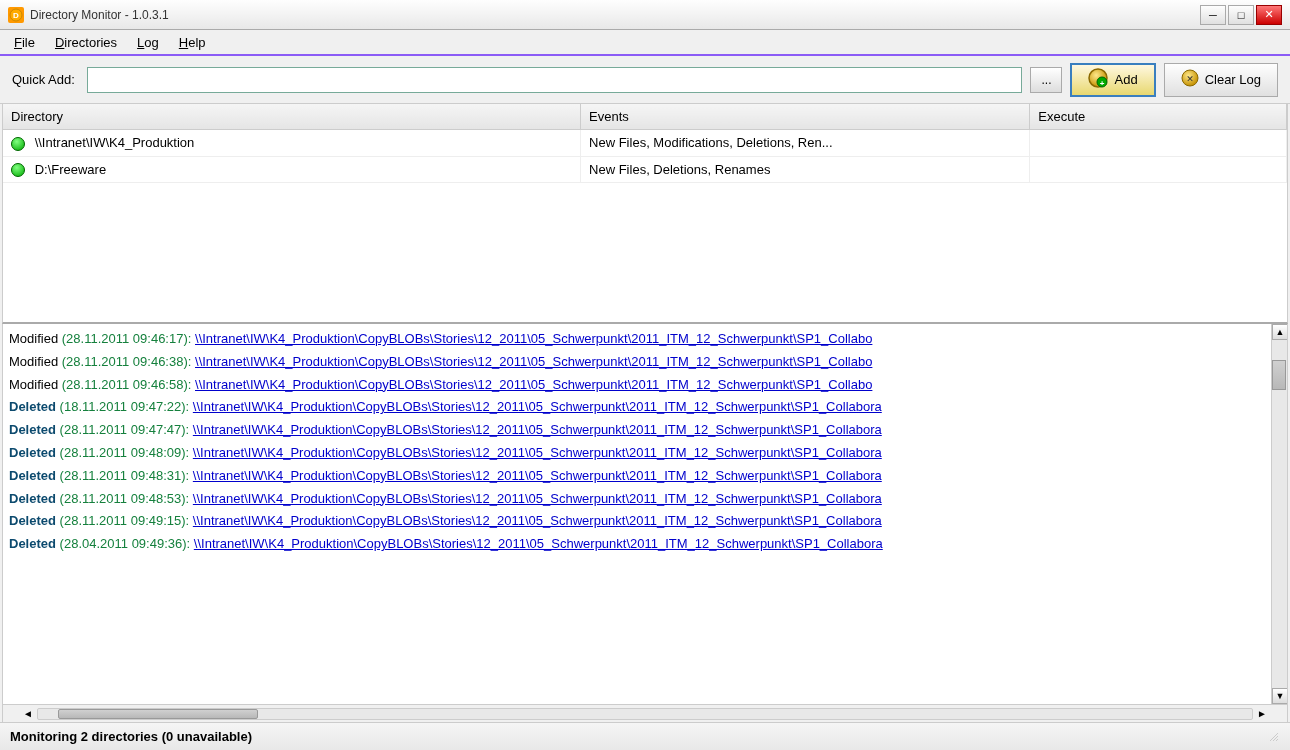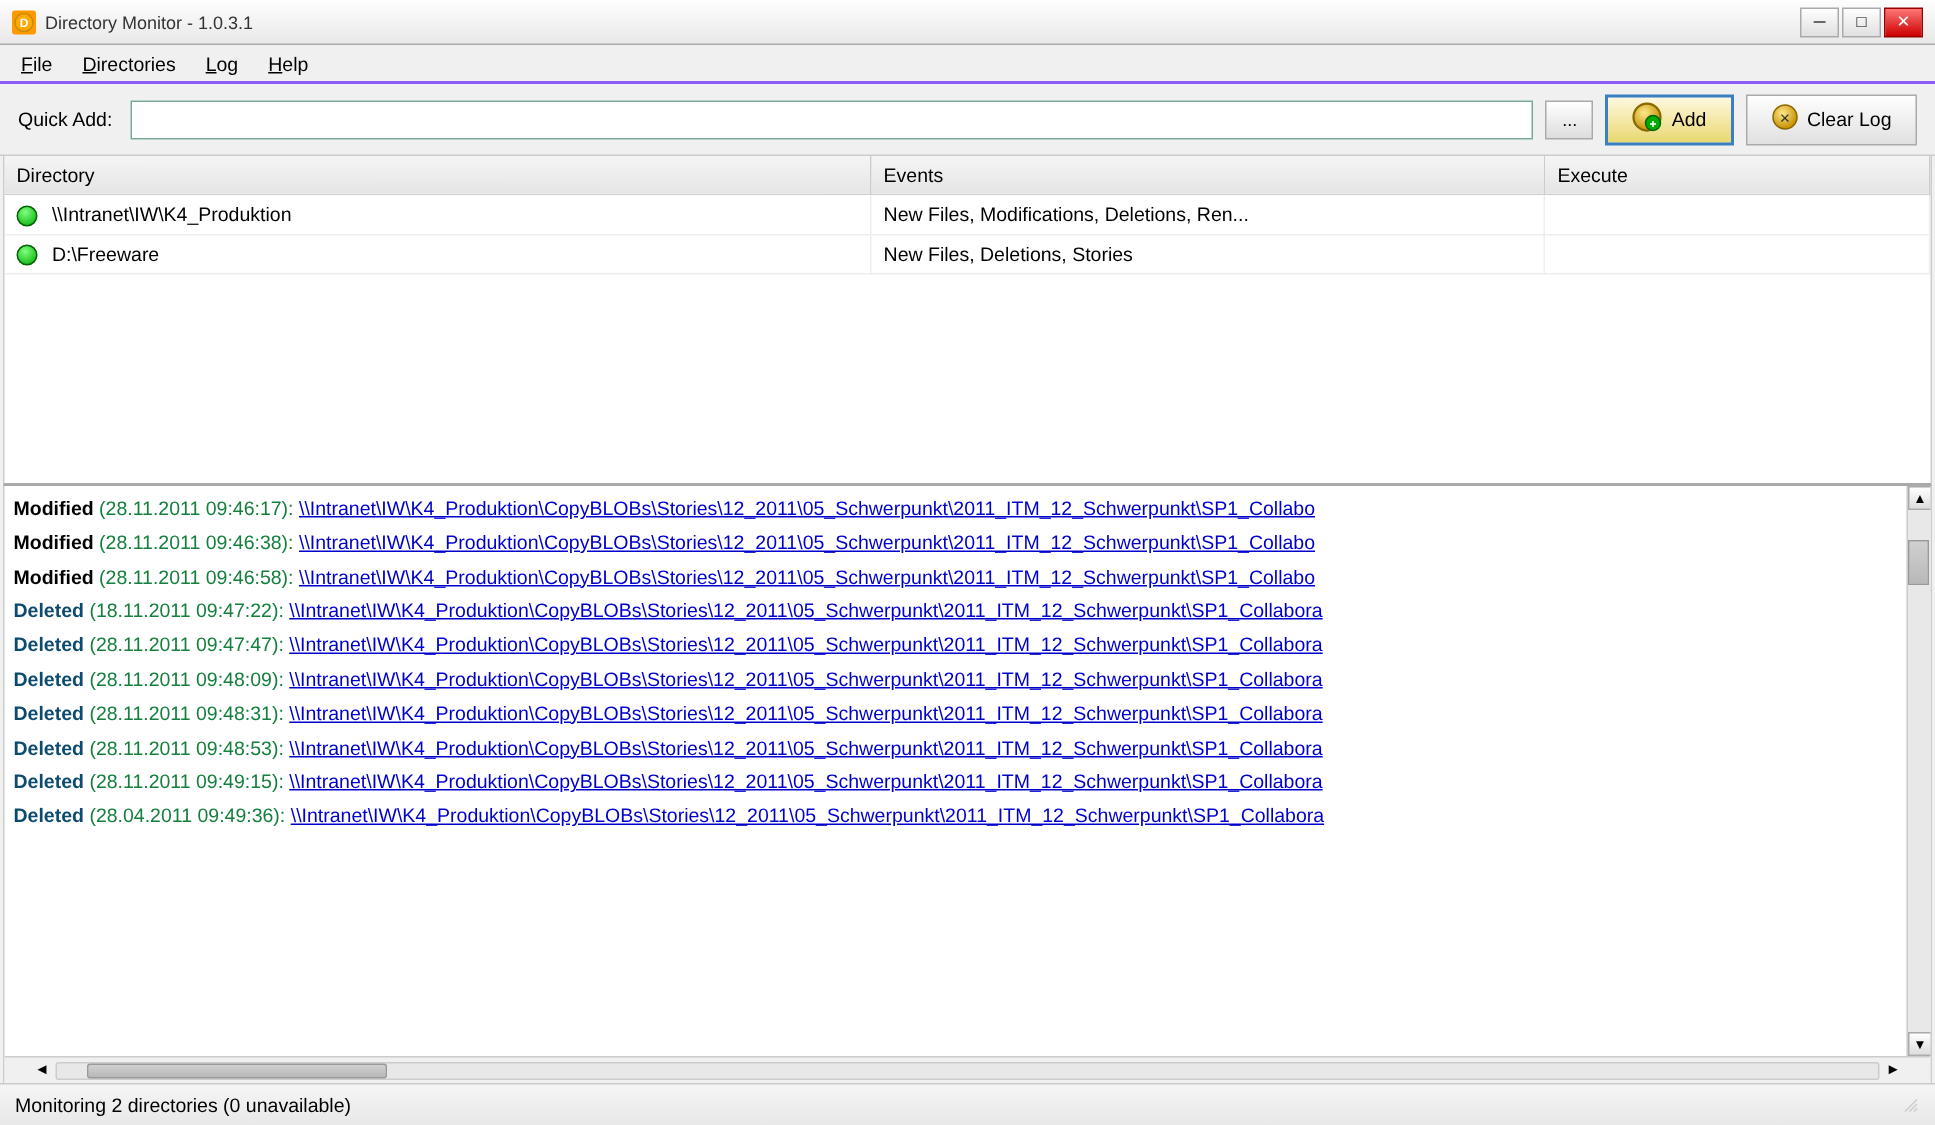--- a/index.html
+++ b/index.html
@@ -204,21 +204,21 @@
       overflow-x: auto;
       padding: 4px 6px;
       font-size: 13px;
       font-family: 'Segoe UI', Tahoma, sans-serif;
       white-space: nowrap;
     }
     .log-entry {
       line-height: 1.6;
       padding: 1px 0;
     }
-    .log-type-modified { font-weight: bold; color: #000; }
+    .log-type-modified { font-weight: normal; color: #000; }
     .log-type-deleted { font-weight: bold; color: #0c4a6e; }
     .log-timestamp { color: #15803d; font-weight: normal; }
     .log-path { color: #0000cc; cursor: pointer; }
 
     
     .hscroll-bar {
       height: 18px;
       background: #f0f0f0;
       border-top: 1px solid #ccc;
       display: flex;
@@ -285,21 +285,21 @@
 
     
     .statusbar {
       height: 28px;
       background: linear-gradient(to bottom, #f5f5f5, #e8e8e8);
       border-top: 1px solid #ccc;
       display: flex;
       align-items: center;
       padding: 0 10px;
       font-size: 13px;
-      font-weight: normal;
+      font-weight: bold;
     }
 
     
     .resize-grip {
       margin-left: auto;
       width: 12px;
       height: 12px;
       opacity: 0.5;
     }
   </style>
@@ -384,21 +384,21 @@
         <span>\\Intranet\IW\K4_Produktion</span>
       </td>
       <td>New Files, Modifications, Deletions, Ren...</td>
       <td></td>
     </tr>
           <tr>
       <td>
         <span class="green-dot"></span>
         <span>D:\Freeware</span>
       </td>
-      <td>New Files, Deletions, Stories</td>
+      <td>New Files, Deletions, Renames</td>
       <td></td>
     </tr>
         </tbody>
     </table>
   </div>
 
   <div class="log-container">
     <div class="log-content" id="log-content">
     <div class="log-entry"><span class="log-type-modified">Modified</span> <span class="log-timestamp">(28.11.2011 09:46:17):</span> <a class="log-path" href="#">\\Intranet\IW\K4_Produktion\CopyBLOBs\Stories\12_2011\05_Schwerpunkt\2011_ITM_12_Schwerpunkt\SP1_Collabo</a></div>
         <div class="log-entry"><span class="log-type-modified">Modified</span> <span class="log-timestamp">(28.11.2011 09:46:38):</span> <a class="log-path" href="#">\\Intranet\IW\K4_Produktion\CopyBLOBs\Stories\12_2011\05_Schwerpunkt\2011_ITM_12_Schwerpunkt\SP1_Collabo</a></div>

